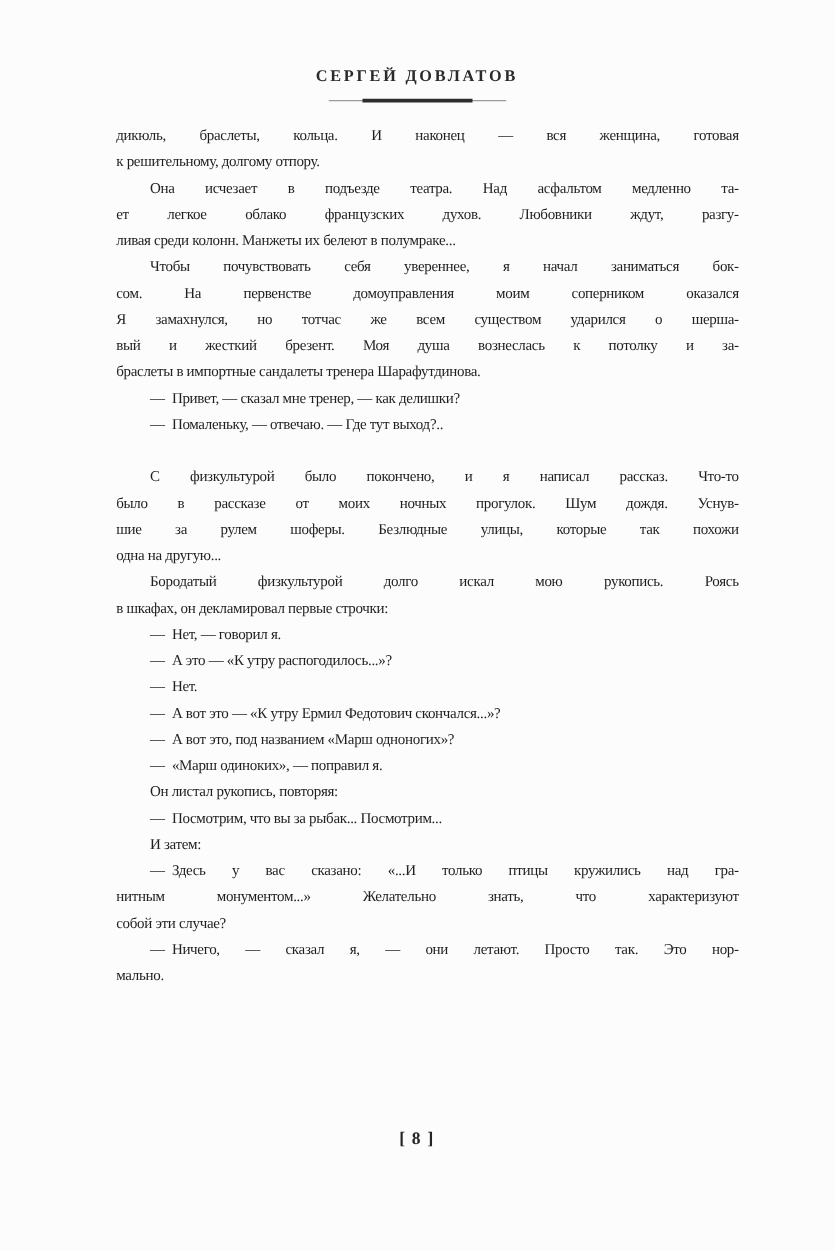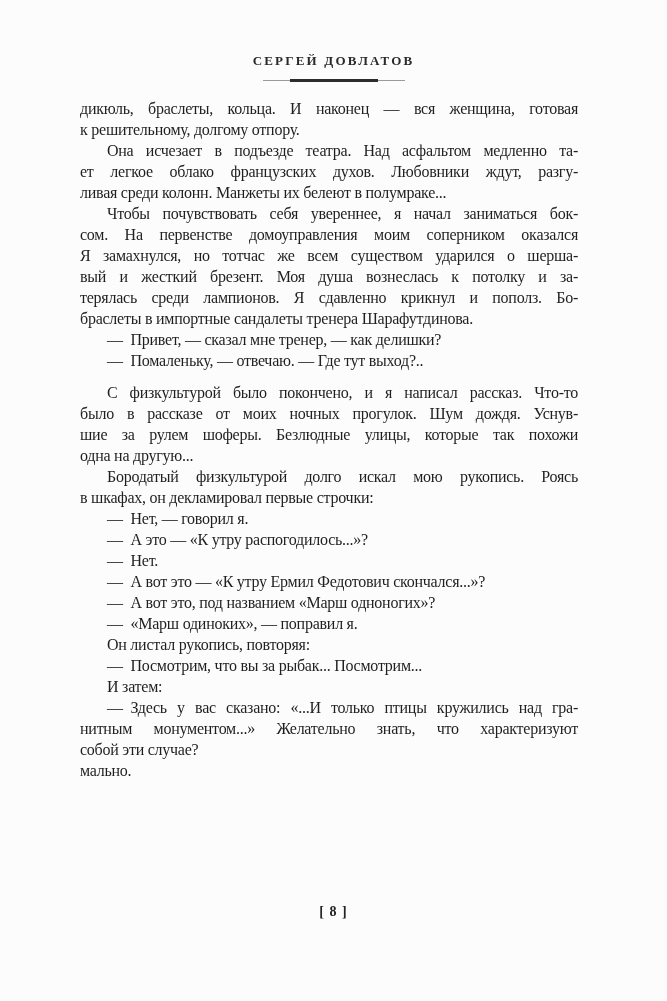--- a/index.html
+++ b/index.html
@@ -42,28 +42,28 @@
     top: -1px;
     left: 50%;
     transform: translateX(-50%);
     width: 88px;
     height: 3px;
     background: #2d2d2d;
   }
   .text-block {
     position: absolute;
     top: 98px;
-    left: 80px;
+    left: 93px;
     width: 498px;
-    font-size: 16px;
+    font-size: 12px;
     line-height: 21px;
     letter-spacing: -0.25px;
   }
   .para { margin: 0; }
-  .para.gap { margin-top: 11px; }
+  .para.gap { margin-top: 21px; }
   .line {
     text-align: justify;
     text-align-last: justify;
   }
   .line.last { text-align-last: left; }
   .line.ind { text-indent: 27px; }
   .page-number {
     position: absolute;
     top: 904px;
     left: 0;
@@ -94,21 +94,20 @@
       <div class="para">
         <div class="line ind">Она исчезает в подъезде театра. Над асфальтом медленно та-</div>
         <div class="line">ет легкое облако французских духов. Любовники ждут, разгу-</div>
         <div class="line last">ливая среди колонн. Манжеты их белеют в полумраке...</div>
       </div>
       <div class="para">
         <div class="line ind">Чтобы почувствовать себя увереннее, я начал заниматься бок-</div>
         <div class="line">сом. На первенстве домоуправления моим соперником оказался</div>
         <div class="line">Я замахнулся, но тотчас же всем существом ударился о шерша-</div>
         <div class="line">вый и жесткий брезент. Моя душа вознеслась к потолку и за-</div>
-        <div class="line">терялась среди лампионов. Я сдавленно крикнул и пополз. Бо-</div>
         <div class="line last">браслеты в импортные сандалеты тренера Шарафутдинова.</div>
       </div>
       <div class="para">
         <div class="line last ind">— Привет, — сказал мне тренер, — как делишки?</div>
       </div>
       <div class="para">
         <div class="line last ind">— Помаленьку, — отвечаю. — Где тут выход?..</div>
       </div>
       <div class="para gap">
         <div class="line ind">С физкультурой было покончено, и я написал рассказ. Что-то</div>
@@ -146,19 +145,20 @@
       </div>
       <div class="para">
         <div class="line last ind">И затем:</div>
       </div>
       <div class="para">
         <div class="line ind">— Здесь у вас сказано: «...И только птицы кружились над гра-</div>
         <div class="line">нитным монументом...» Желательно знать, что характеризуют</div>
         <div class="line last">собой эти случае?</div>
       </div>
       <div class="para">
+        <div class="line ind">— Ничего, — сказал я, — они летают. Просто так. Это нор-</div>
         <div class="line last">мально.</div>
       </div>
     </div>
 
   <div class="page-number">[ 8 ]</div>
 
 </div>
 
 </body></html>

